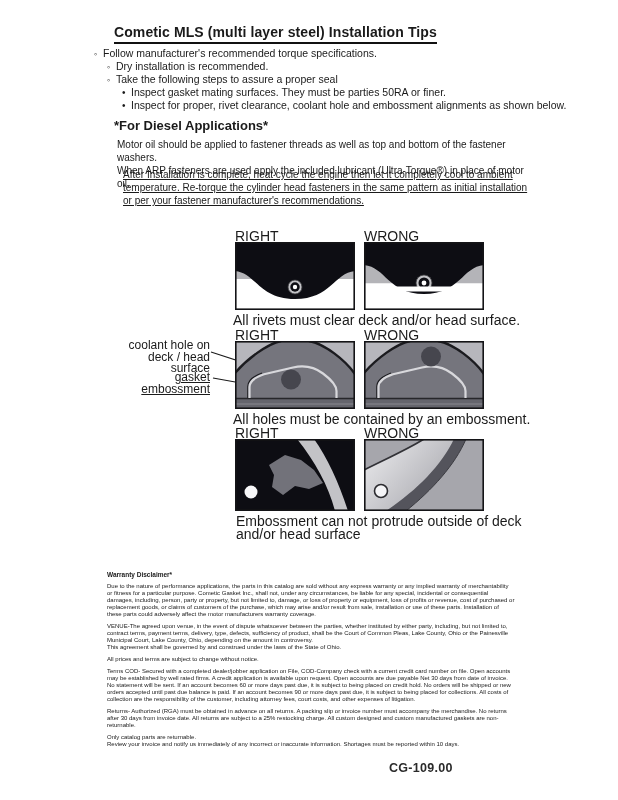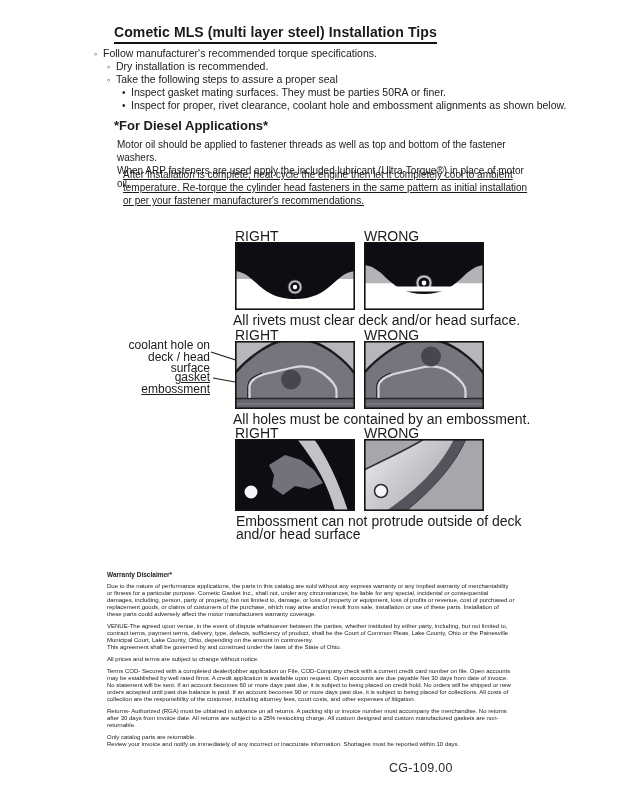--- a/index.html
+++ b/index.html
@@ -13,21 +13,21 @@
   .brow .mk.sub{font-size:10px;}
   .h2{font-size:13px;font-weight:bold;}
   .body{font-size:10px;line-height:13px;width:420px;margin:3px;}
   .pre{white-space:pre-line;}
   .dg-head{width:120px;text-align:left;font-size:14px;color:#1c1c1c;}
   .caption{font-size:14px;}
   .lbl{width:100px;text-align:right;font-size:12px;line-height:11.5px;}
   .legal{width:408px;font-size:6px;line-height:7px;}
   .legal .lg-h{font-weight:bold;font-size:6.5px;margin:0 0 5px 0;}
   .legal p{margin:0 0 5px 0;}
-  .footer{font-size:12.5px;color:#2a2a2a;letter-spacing:.3px;}
+  .footer{font-size:12.5px;color:#2a2a2a;letter-spacing:.3px;font-weight:bold;}
   svg{display:block;}
 </style>
 </head>
 <body>
 
 <div class="page">
 
   <div class="abs title" style="left:114px;top:24px;">Cometic MLS (multi layer steel) Installation Tips</div>
 
   <div class="abs brow" style="left:94px;top:47px;">

